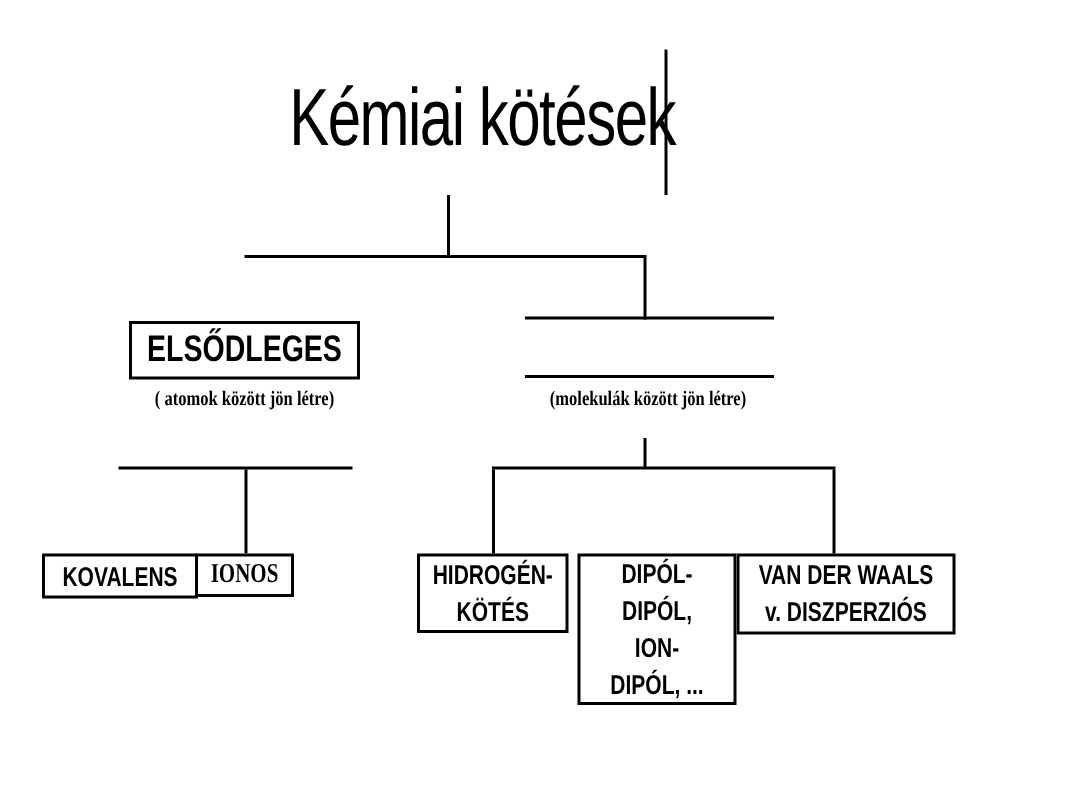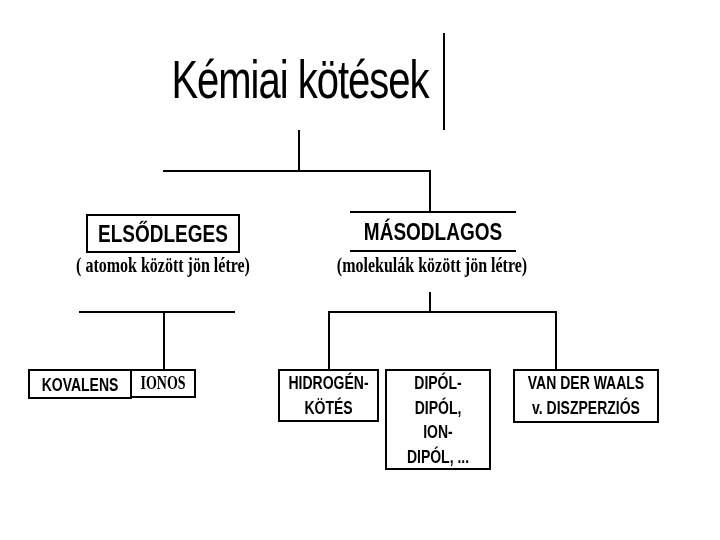--- a/index.html
+++ b/index.html
@@ -10,31 +10,31 @@
   .hline{position:absolute;height:2px;background:#000;}
   .vline{position:absolute;width:2px;background:#000;}
   .box{
     position:absolute;border:2px solid #000;box-sizing:border-box;
     display:flex;align-items:center;justify-content:center;background:#fff;
   }
   .label{font-weight:bold;white-space:nowrap;}
   .sy{display:inline-block;transform:scaleY(1.3);}
   .title-wrap{
     position:absolute;left:150px;top:50px;width:300px;height:58px;
-    display:flex;align-items:center;justify-content:center;
+    display:flex;align-items:center;justify-content:flex-end;
   }
   .title-text{
     font-size:40px;font-weight:normal;letter-spacing:-1px;white-space:nowrap;
     display:inline-block;transform:scaleY(1.35);
   }
   .lvl1-label{font-size:19px;}
   .leaf-label{font-size:14px;}
   .note{
     position:absolute;display:flex;align-items:center;justify-content:center;
-    font-family:"Liberation Serif",serif;font-size:16px;font-weight:bold;white-space:nowrap;
+    font-family:"Liberation Serif",serif;font-size:11px;font-weight:bold;white-space:nowrap;
   }
   .note .sy{transform:scaleY(1.25);}
   .multiline{
     display:flex;flex-direction:column;align-items:center;justify-content:center;
     transform:scaleY(1.3);line-height:19px;font-weight:bold;font-size:14px;text-align:center;
   }
   .mid-plain{
     position:absolute;display:flex;align-items:center;justify-content:center;
   }
 </style>
@@ -57,23 +57,20 @@
 
   <div class="box" style="left:86px;top:214px;width:154px;height:39px;">
     <span class="label lvl1-label sy">ELSŐDLEGES</span>
   </div>
 
   <div class="note" style="left:86px;top:257px;width:154px;height:17px;">
     <span class="sy">( atomok között jön létre)</span>
   </div>
 
   <div class="hline" style="left:350px;top:211px;width:166px;"></div>
-  <div class="mid-plain" style="left:350px;top:213px;width:166px;height:37px;">
-    <span class="label lvl1-label sy">MÁSODLAGOS</span>
-  </div>
   <div class="hline" style="left:350px;top:250px;width:166px;"></div>
 
   <div class="note" style="left:349px;top:257px;width:166px;height:17px;">
     <span class="sy">(molekulák között jön létre)</span>
   </div>
 
   <div class="hline" style="left:79px;top:311px;width:156px;"></div>
   <div class="vline" style="left:163px;top:313px;height:56px;"></div>
 
   <div class="vline" style="left:429px;top:292px;height:20px;"></div>
@@ -95,20 +92,20 @@
     </div>
   </div>
   <div class="box" style="left:385px;top:369px;width:106px;height:101px;">
     <div class="multiline">
       <div>DIPÓL-</div>
       <div>DIPÓL,</div>
       <div>ION-</div>
       <div>DIPÓL, ...</div>
     </div>
   </div>
-  <div class="box" style="left:513px;top:369px;width:146px;height:54px;">
+  <div class="box" style="left:491px;top:369px;width:146px;height:54px;">
     <div class="multiline">
       <div>VAN DER WAALS</div>
       <div>v. DISZPERZIÓS</div>
     </div>
   </div>
 
 </div>
 
 </body></html>

